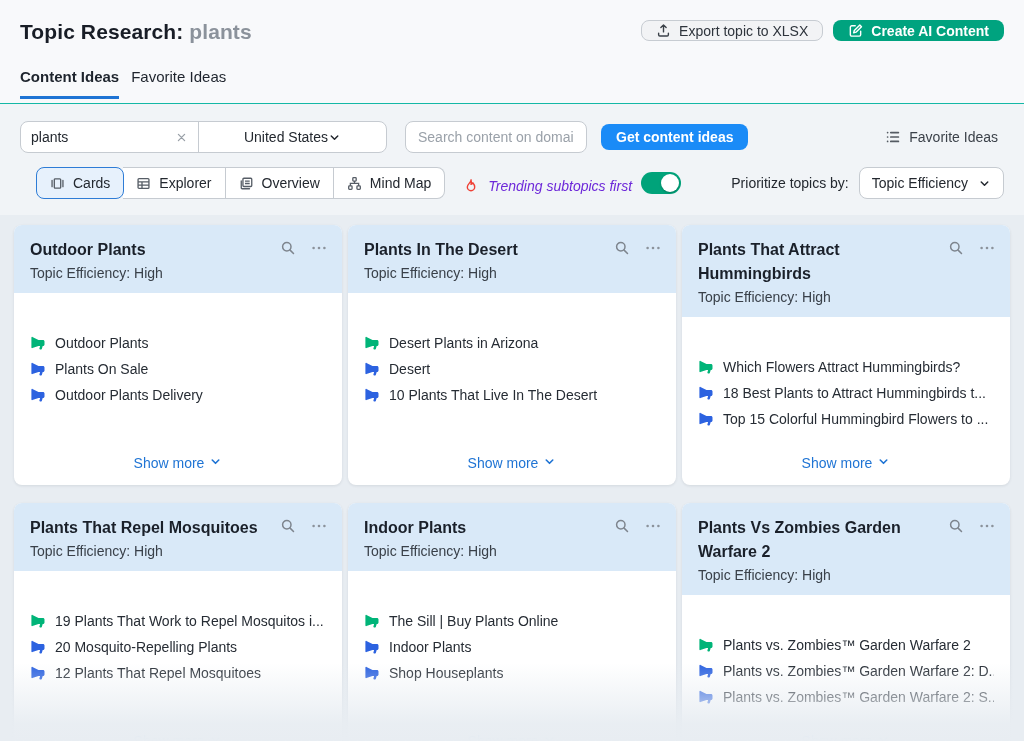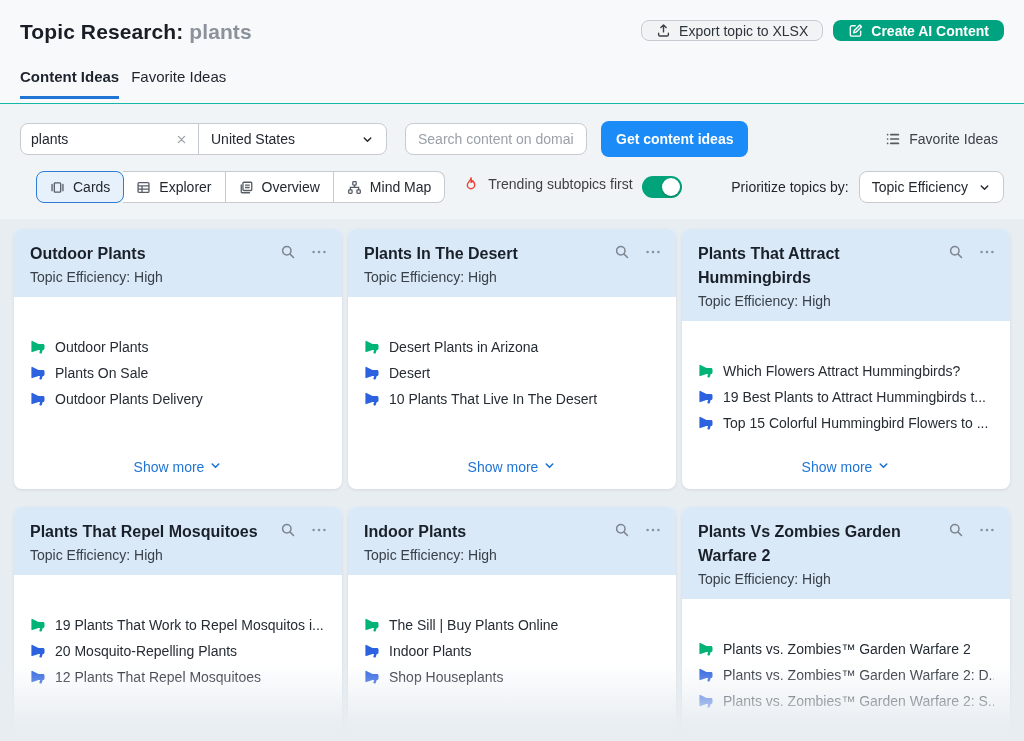--- a/index.html
+++ b/index.html
@@ -25,36 +25,36 @@
   .tab { font-size:15px; padding-bottom:11px; color:#1e242d; cursor:pointer; border-bottom:3px solid transparent; }
   .tab.active { font-weight:700; border-bottom-color:#1f74d4; }
 
   
   .toolbar-section { background:#f1f4f7; padding:17px 20px 16px; }
   .search-row { display:flex; align-items:center; }
   .joined { display:flex; height:32px; border:1px solid #c6cbd1; border-radius:8px; background:#fff; overflow:hidden; }
   .query-input-wrap { display:flex; align-items:center; width:178px; border-right:1px solid #c6cbd1; padding:0 10px; }
   .query-input { border:none; outline:none; flex:1; font-size:14px; color:#23282f; font-family:inherit; background:transparent; min-width:0; }
   .clear-x { flex:0 0 auto; cursor:pointer; }
-  .country-select { display:flex; align-items:center; justify-content:space-between; width:187px; padding:0 12px; font-size:14px; color:#23282f; cursor:pointer; }
+  .country-select { display:flex; align-items:center; justify-content:center; width:187px; padding:0 12px; font-size:14px; color:#23282f; cursor:pointer; }
   .domain-input { height:32px; width:182px; margin-left:18px; border:1px solid #c6cbd1; border-radius:8px;
                   padding:0 12px; font-size:14px; color:#23282f; font-family:inherit; background:#fff; outline:none; }
   .domain-input::placeholder { color:#9aa1a9; }
-  .btn-blue { background:#1a8bf7; color:#fff; font-weight:700; height:36px; margin-left:14px; border-radius:8px; }
+  .btn-blue { background:#1a8bf7; color:#fff; font-weight:700; height:26px; margin-left:14px; border-radius:8px; }
   .fav-link { margin-left:auto; display:flex; align-items:center; gap:8px; font-size:14px; color:#3c424a; cursor:pointer; padding-right:6px; }
 
   .view-row { display:flex; align-items:center; margin-top:14px; }
   .segmented { display:flex; height:32px; }
   .seg { display:flex; align-items:center; gap:8px; padding:0 13px; font-size:14px; color:#23282f;
          background:#fff; border:1px solid #c6cbd1; border-left-width:0; cursor:pointer; }
   .seg:first-child { border-left-width:1px; border-radius:8px 0 0 8px; }
   .seg:last-child { border-radius:0 8px 8px 0; }
   .seg.active { background:#e7f1fc; border:1px solid #2e7cd6; border-radius:8px; margin:0 -1px 0 16px; z-index:1; }
   .seg .sicon { color:#565d66; }
-  .trending { display:flex; align-items:flex-start; gap:9px; margin-left:18px; font-size:14px; color:#404040; }
+  .trending { display:flex; align-items:flex-end; gap:9px; margin-left:18px; font-size:14px; color:#6d28d9;font-style:italic; }
   .toggle { width:40px; height:22px; border-radius:11px; background:#00a37a; position:relative; cursor:pointer; }
   .toggle .knob { position:absolute; top:2px; right:2px; width:18px; height:18px; border-radius:50%; background:#fff;
                   box-shadow:0 1px 2px rgba(0,0,0,.25); }
   .prioritize { margin-left:auto; display:flex; align-items:center; gap:10px; font-size:14px; color:#23282f; }
   .prio-select { display:flex; align-items:center; gap:10px; height:32px; background:#fff; border:1px solid #c6cbd1;
                  border-radius:8px; padding:0 12px; font-size:14px; cursor:pointer; }
 
   
   .cards-section { padding:10px 14px; }
   .cards-grid { display:grid; grid-template-columns:repeat(3,1fr); column-gap:6px; row-gap:18px; }
@@ -356,21 +356,21 @@
                 </svg>
               </span>
               <span>Which Flowers Attract Hummingbirds?</span>
             </div>
             <div class="sub-item">
               <span class="mega">
                 <svg width="16" height="16" viewBox="0 0 16 16" fill="#2c62e0">
                   <path d="M2.4 1.9c-.5-.2-1 .2-1 .7v9.8c0 .5.5.9 1 .7l6.1-2.2h1.6l-.7 2.6c-.1.5.2.9.7.9h1c.4 0 .7-.2.8-.6l.8-2.9h.3c.8 0 1.5-.7 1.5-1.5V6.6c0-.8-.7-1.5-1.5-1.5h-4.5L2.4 1.9z"></path>
                 </svg>
               </span>
-              <span>19 Best Plants to Attract Hummingbirds t...</span>
+              <span>18 Best Plants to Attract Hummingbirds t...</span>
             </div>
             <div class="sub-item">
               <span class="mega">
                 <svg width="16" height="16" viewBox="0 0 16 16" fill="#2c62e0">
                   <path d="M2.4 1.9c-.5-.2-1 .2-1 .7v9.8c0 .5.5.9 1 .7l6.1-2.2h1.6l-.7 2.6c-.1.5.2.9.7.9h1c.4 0 .7-.2.8-.6l.8-2.9h.3c.8 0 1.5-.7 1.5-1.5V6.6c0-.8-.7-1.5-1.5-1.5h-4.5L2.4 1.9z"></path>
                 </svg>
               </span>
               <span>Top 15 Colorful Hummingbird Flowers to ...</span>
             </div>
           </div>

